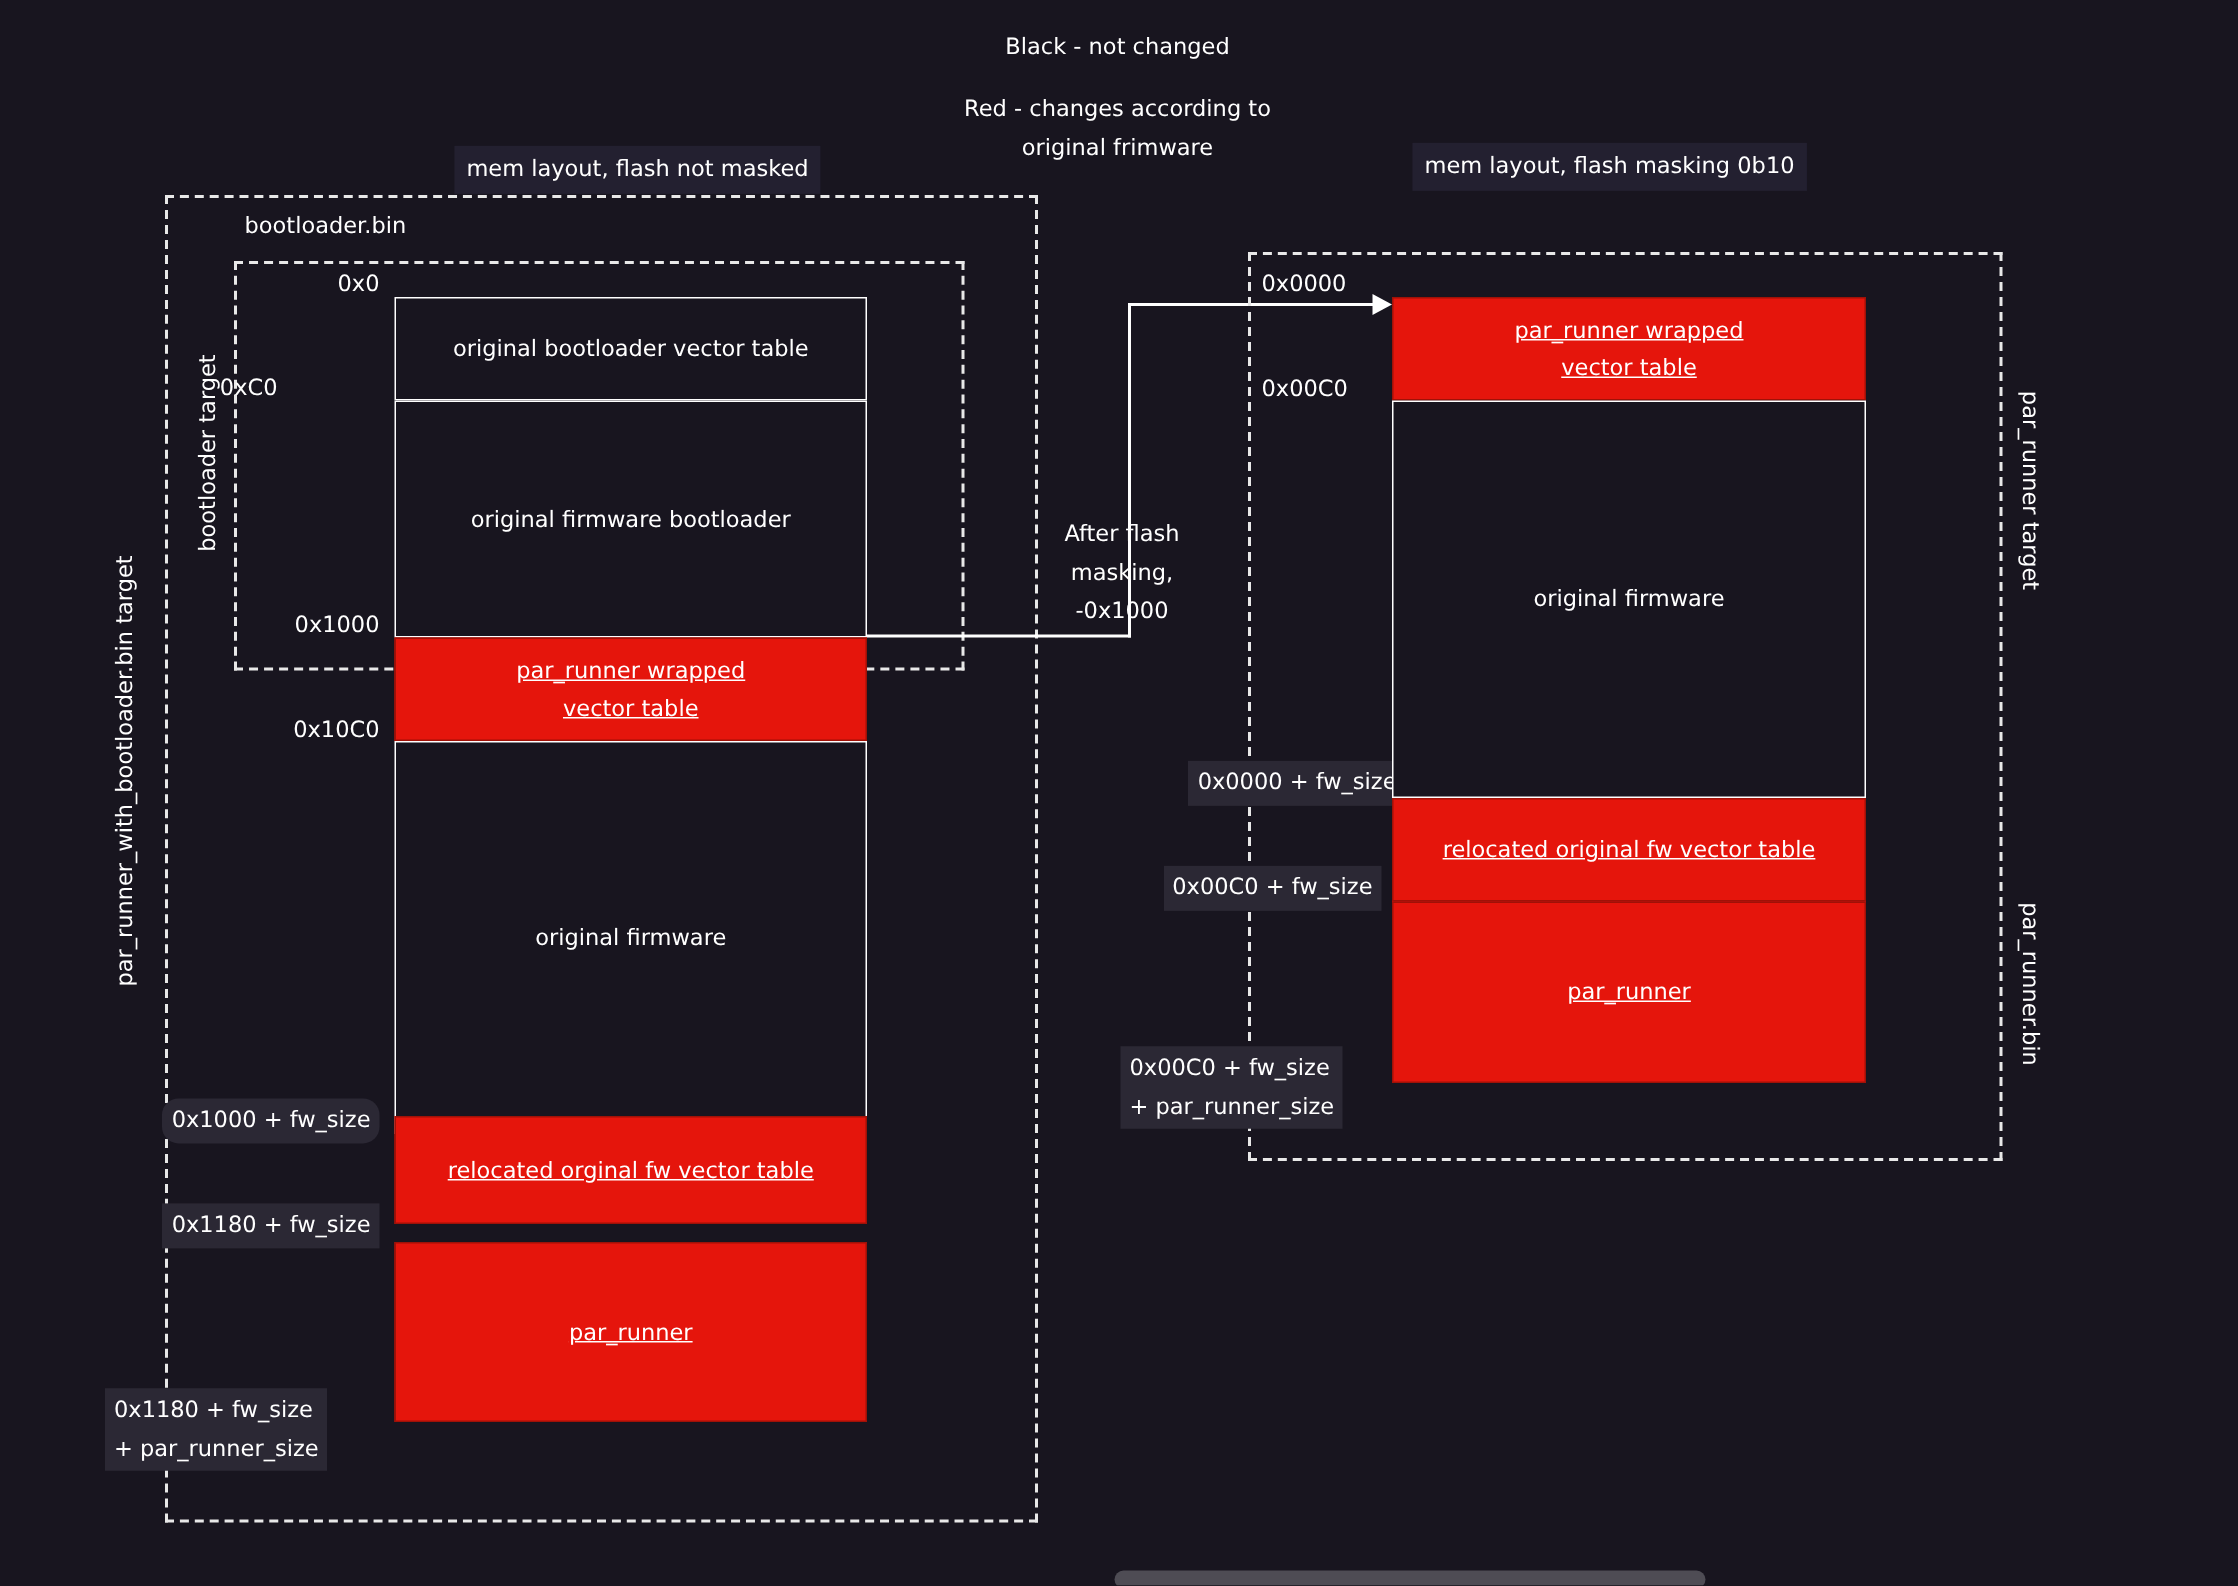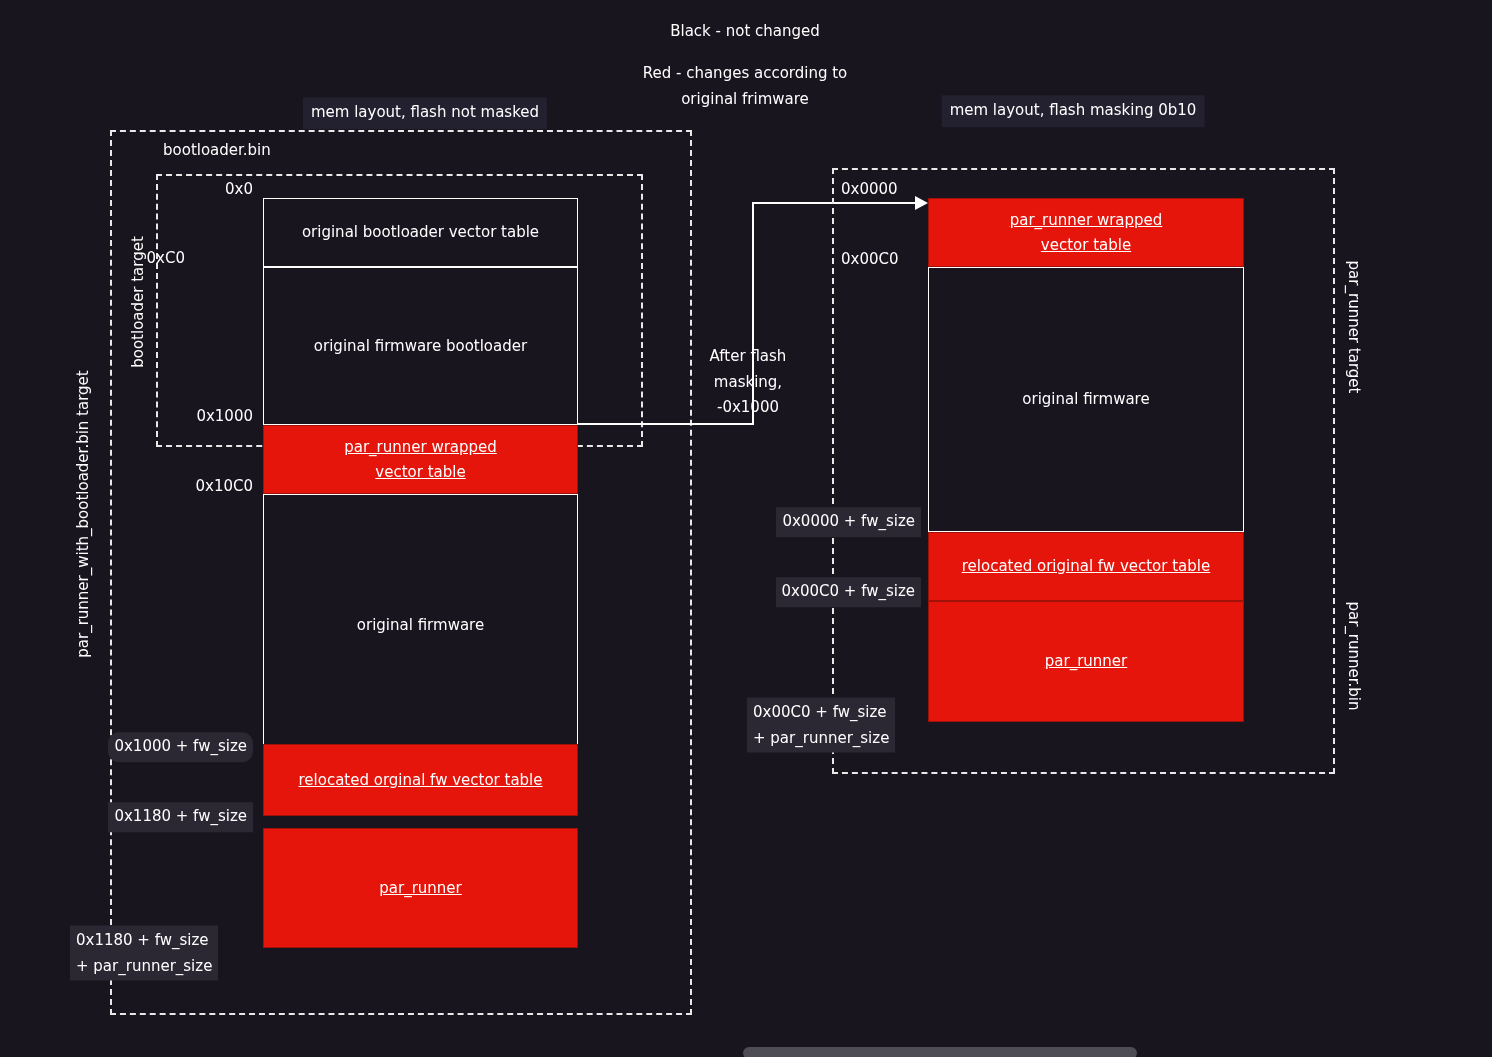--- a/index.html
+++ b/index.html
@@ -114,21 +114,21 @@
 
   <div class="txt center title-bbox" style="left:1073px;top:111px;">mem layout, flash masking 0b10</div>
 
   <div class="dashedbox" style="left:832px;top:168px;width:503px;height:606px;"></div>
 
   <div class="txt rot-cw" style="left:1353px;top:327px;">par_runner target</div>
   <div class="txt rot-cw" style="left:1353px;top:656px;">par_runner.bin</div>
 
   <div class="txt vcenter" style="left:841px;top:190px;">0x0000</div>
   <div class="txt vcenter" style="left:841px;top:260px;">0x00C0</div>
-  <div class="txt vcenter right-align bbox" style="right:571px;top:522px;">0x0000 + fw_size</div>
+  <div class="txt vcenter right-align bbox" style="right:555px;top:522px;">0x0000 + fw_size</div>
   <div class="txt vcenter right-align bbox" style="right:571px;top:592px;">0x00C0 + fw_size</div>
   <div class="txt vcenter bbox" style="left:747px;top:725px;">0x00C0 + fw_size
 + par_runner_size</div>
 
   <div class="block red" style="left:928px;top:198px;width:316px;height:69px;"><span>par_runner wrapped
 vector table</span></div>
   <div class="block black" style="left:928px;top:267px;width:316px;height:265px;"><span>original firmware</span></div>
   <div class="block red" style="left:928px;top:532px;width:316px;height:69px;"><span>relocated original fw vector table</span></div>
   <div class="block red" style="left:928px;top:601px;width:316px;height:121px;"><span>par_runner</span></div>
 

